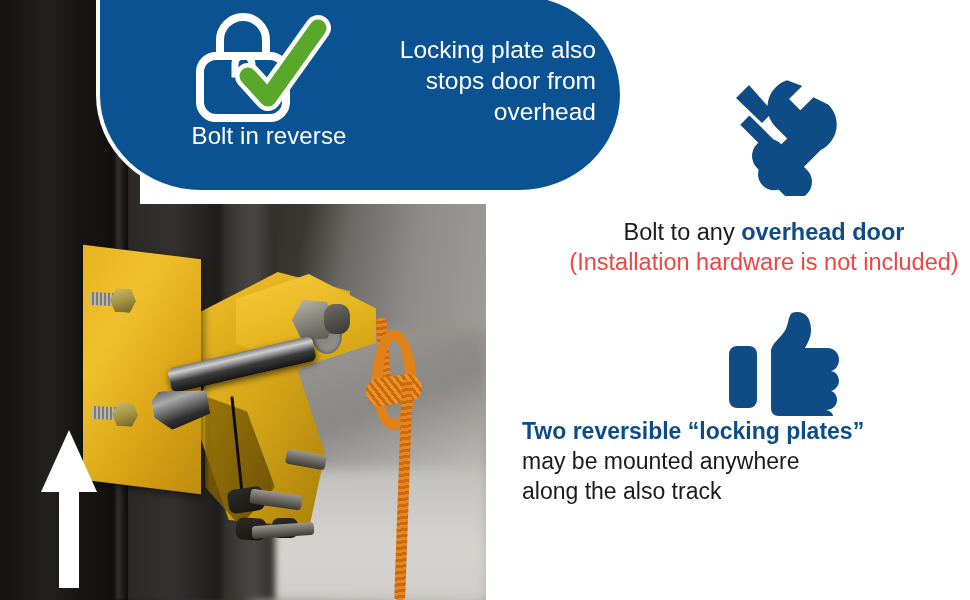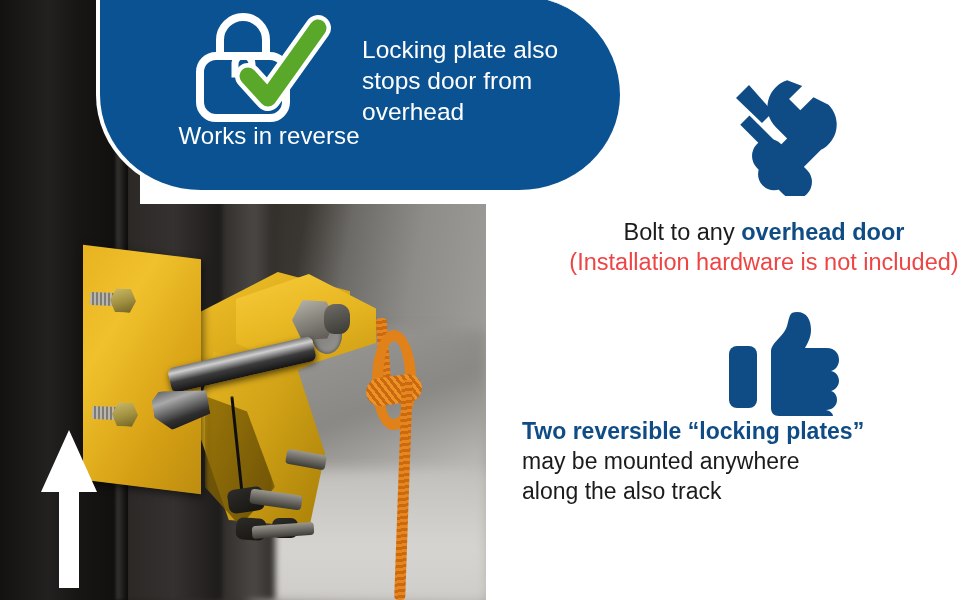--- a/index.html
+++ b/index.html
@@ -295,21 +295,21 @@
     width: 246px;
     text-align: center;
     color: #ffffff;
     font-size: 24px;
     letter-spacing: .1px;
   }
   .badge-headline {
     position: absolute;
     left: 262px; top: 38px;
     width: 234px;
-    text-align: left;
+    text-align: right;
     color: #ffffff;
     font-size: 24.5px;
     line-height: 31px;
   }
 
   
   .rcol {
     position: absolute;
     left: 486px; top: 0;
     width: 484px; height: 600px; margin-left: 36px;
@@ -427,21 +427,21 @@
 
           <path d="M28 46 L28 28 A23 23 0 0 1 74 28 L74 46" fill="none" stroke="#ffffff" stroke-width="8"></path>
 
           <path d="M43 62 L43 52 A8.5 8.5 0 0 1 60 52 L60 62 Z" fill="none" stroke="#ffffff" stroke-width="7"></path>
 
           <path d="M56 64 L76 86 L126 16" fill="none" stroke="#ffffff" stroke-width="26" stroke-linecap="round" stroke-linejoin="round"></path>
           <path d="M56 64 L76 86 L126 16" fill="none" stroke="#5aa82a" stroke-width="17" stroke-linecap="round" stroke-linejoin="round"></path>
         </svg>
       </div>
 
-      <div class="badge-caption">Works in reverse</div>
+      <div class="badge-caption">Bolt in reverse</div>
 
       <div class="badge-headline">
         <div>Locking plate also</div>
         <div>stops door from</div>
         <div>overhead</div>
       </div>
     </div>
   </div>
 
   <div class="rcol">

